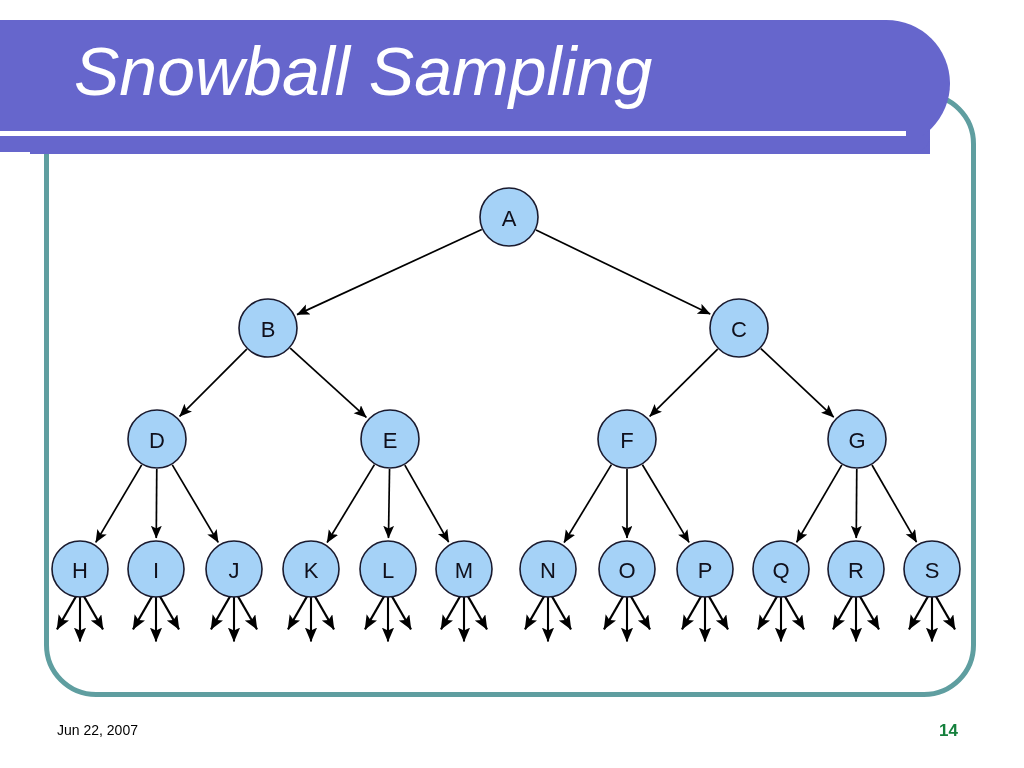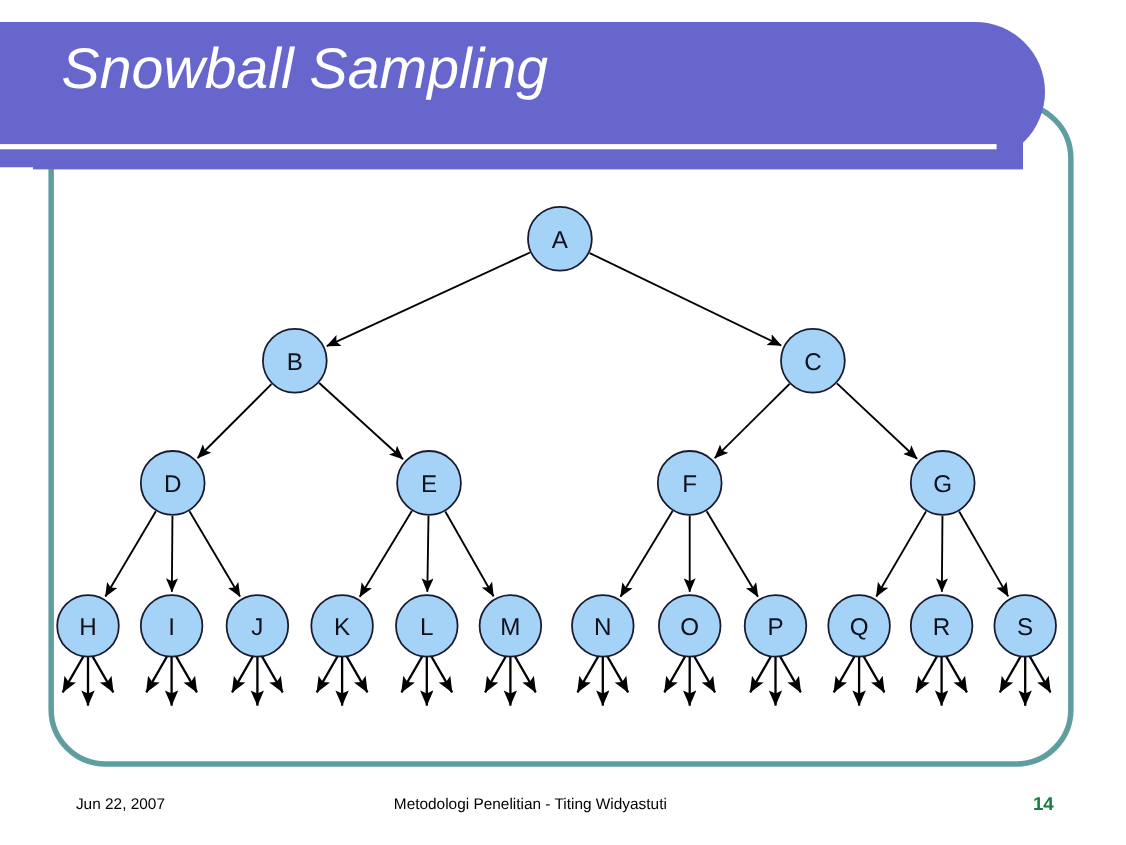--- a/index.html
+++ b/index.html
@@ -29,23 +29,23 @@
     left: -20px;
     top: 20px;
     width: 970px;
     height: 127px;
     background: #6666cc;
     border-top-right-radius: 64px;
     border-bottom-right-radius: 64px;
   }
   #title-text {
     position: absolute;
-    left: 56px;
+    left: 74px;
     top: 36px;
-    font-size: 52px;
+    font-size: 68px;
     font-style: italic;
     color: #ffffff;
     letter-spacing: 0px;
     white-space: nowrap;
     line-height: 1.05;
   }
   #title-underline {
     position: absolute;
     left: 0px;
     top: 131px;
@@ -132,21 +132,20 @@
     width: 1024px;
     height: 30px;
   }
   #footer-date {
     position: absolute;
     left: 57px;
     top: 0px;
     font-size: 14px;
     color: #000000;
     white-space: nowrap;
-    margin-left: 12px;
   }
   #footer-center {
     position: absolute;
     left: 358px;
     top: 0px;
     font-size: 14px;
     color: #000000;
     white-space: nowrap;
   }
   #footer-page {
@@ -316,17 +315,16 @@
         </g>
         <g>
           <circle cx="932" cy="569" r="28" class="node-circle" fill="#a5d2f7" stroke="#1a1a2e"></circle>
           <text x="932" y="570" class="node-label">S</text>
         </g>
       </g>
   </svg>
 
   <div id="footer">
     <div id="footer-date">Jun 22, 2007</div>
-    <div id="footer-center">Metodologi Penelitian - Titing Widyastuti</div>
     <div id="footer-page">14</div>
   </div>
 
 </div>
 
 </body></html>

